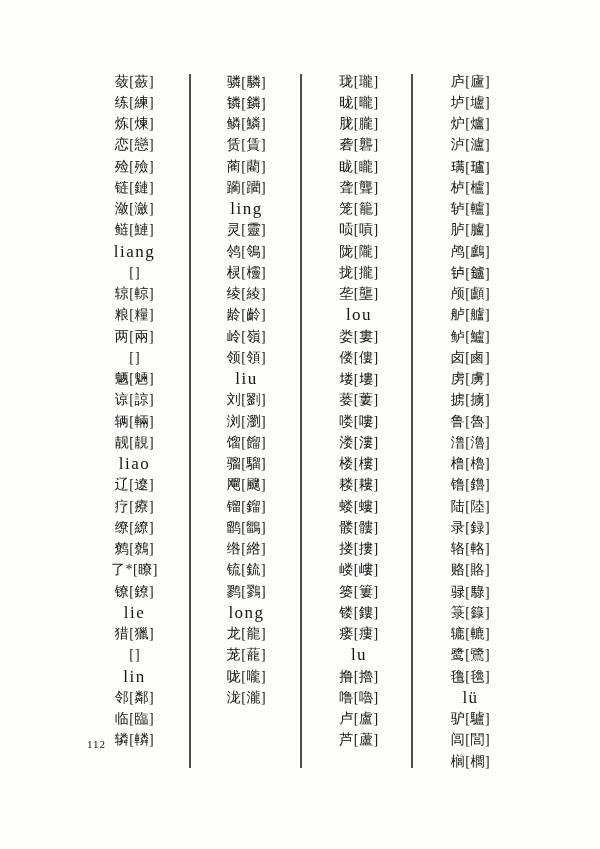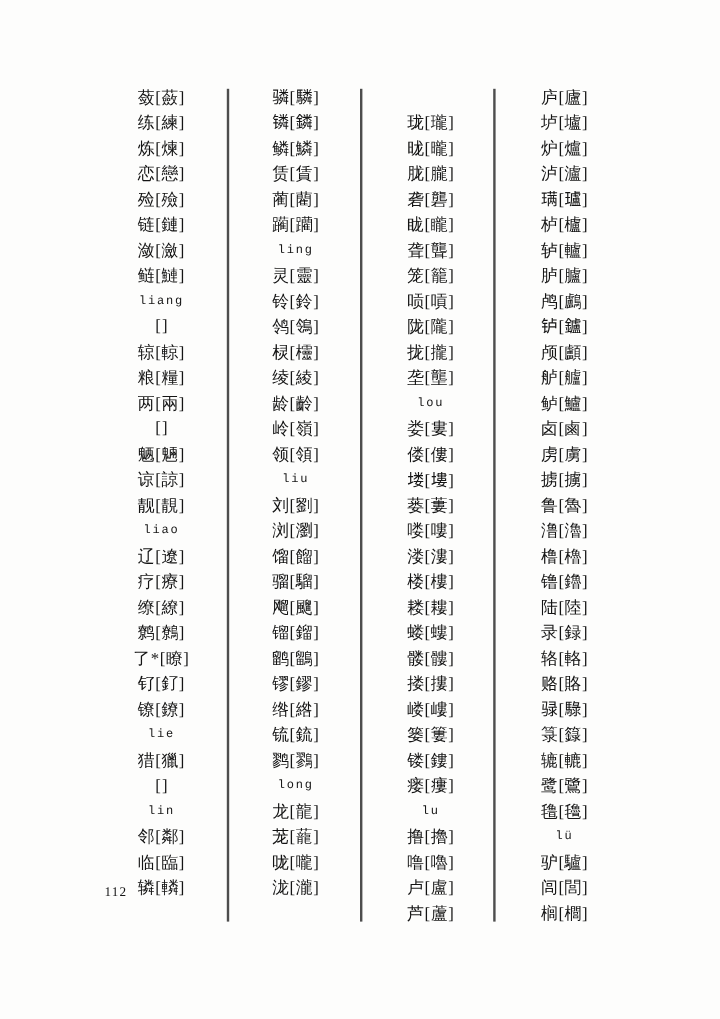--- a/index.html
+++ b/index.html
@@ -10,36 +10,36 @@
     overflow:hidden;
     font-family:"Liberation Serif","DejaVu Serif",serif;
   }
   .content {
     position:absolute; left:79px; top:71px;
     display:flex; flex-direction:row;
   }
   .col { display:flex; flex-direction:column; }
   .col-0 { width:111px; }
   .col-1 { width:113px; }
-  .col-2 { width:112px;justify-content:flex-end; }
+  .col-2 { width:112px; }
   .col-3 { width:111px; }
   .row {
     height:21.25px;
     display:flex; align-items:center; justify-content:center;
     white-space:nowrap;
   }
   .entry {
     font-family:"Liberation Serif","DejaVu Serif",serif;
     font-size:14px;
     color:var(--ink,#141414);
     letter-spacing:0.5px;
   }
   .pinyin {
-    font-family:Liberation Mono, monospace;
-    font-size:10px;
+    font-family:Liberation Serif, serif;
+    font-size:17px;
     letter-spacing:1.5px;
     color:var(--ink,#141414);
   }
   .divider {
     position:absolute; top:74px;
     width:2px; height:694px;
     background:var(--divider,#4d4d4d);
   }
   .divider-1 { left:189px; }
   .divider-2 { left:300px; }
@@ -66,62 +66,60 @@
         <div class="row entry">潋[瀲]</div>
         <div class="row entry">鲢[鰱]</div>
         <div class="row pinyin">liang</div>
         <div class="row entry">𫄳[綡]</div>
         <div class="row entry">辌[輬]</div>
         <div class="row entry">粮[糧]</div>
         <div class="row entry">两[兩]</div>
         <div class="row entry">𫇴[䓣]</div>
         <div class="row entry">魉[魎]</div>
         <div class="row entry">谅[諒]</div>
+        <div class="row entry">辆[輛]</div>
         <div class="row entry">靓[靚]</div>
         <div class="row pinyin">liao</div>
         <div class="row entry">辽[遼]</div>
         <div class="row entry">疗[療]</div>
         <div class="row entry">缭[繚]</div>
         <div class="row entry">鹩[鷯]</div>
         <div class="row entry">了*[瞭]</div>
-        <div class="row entry">钌[釕]</div>
         <div class="row entry">镣[鐐]</div>
         <div class="row pinyin">lie</div>
         <div class="row entry">猎[獵]</div>
         <div class="row entry">𫚬[鱲]</div>
         <div class="row pinyin">lin</div>
         <div class="row entry">邻[鄰]</div>
         <div class="row entry">临[臨]</div>
         <div class="row entry">辚[轔]</div>
       </div>
     <div class="col col-1">
         <div class="row entry">𬴊[驎]</div>
         <div class="row entry">𬭸[鏻]</div>
         <div class="row entry">鳞[鱗]</div>
         <div class="row entry">赁[賃]</div>
         <div class="row entry">蔺[藺]</div>
         <div class="row entry">躏[躪]</div>
         <div class="row pinyin">ling</div>
         <div class="row entry">灵[靈]</div>
-        <div class="row entry">铃[鈴]</div>
         <div class="row entry">鸰[鴒]</div>
         <div class="row entry">棂[欞]</div>
         <div class="row entry">绫[綾]</div>
         <div class="row entry">龄[齡]</div>
         <div class="row entry">岭[嶺]</div>
         <div class="row entry">领[領]</div>
         <div class="row pinyin">liu</div>
         <div class="row entry">刘[劉]</div>
         <div class="row entry">浏[瀏]</div>
         <div class="row entry">馏[餾]</div>
         <div class="row entry">骝[騮]</div>
         <div class="row entry">飗[飀]</div>
         <div class="row entry">镏[鎦]</div>
         <div class="row entry">鹠[鶹]</div>
-        <div class="row entry">镠[鏐]</div>
         <div class="row entry">绺[綹]</div>
         <div class="row entry">锍[鋶]</div>
         <div class="row entry">鹨[鷚]</div>
         <div class="row pinyin">long</div>
         <div class="row entry">龙[龍]</div>
         <div class="row entry">茏[蘢]</div>
         <div class="row entry">咙[嚨]</div>
         <div class="row entry">泷[瀧]</div>
       </div>
     <div class="col col-2">

